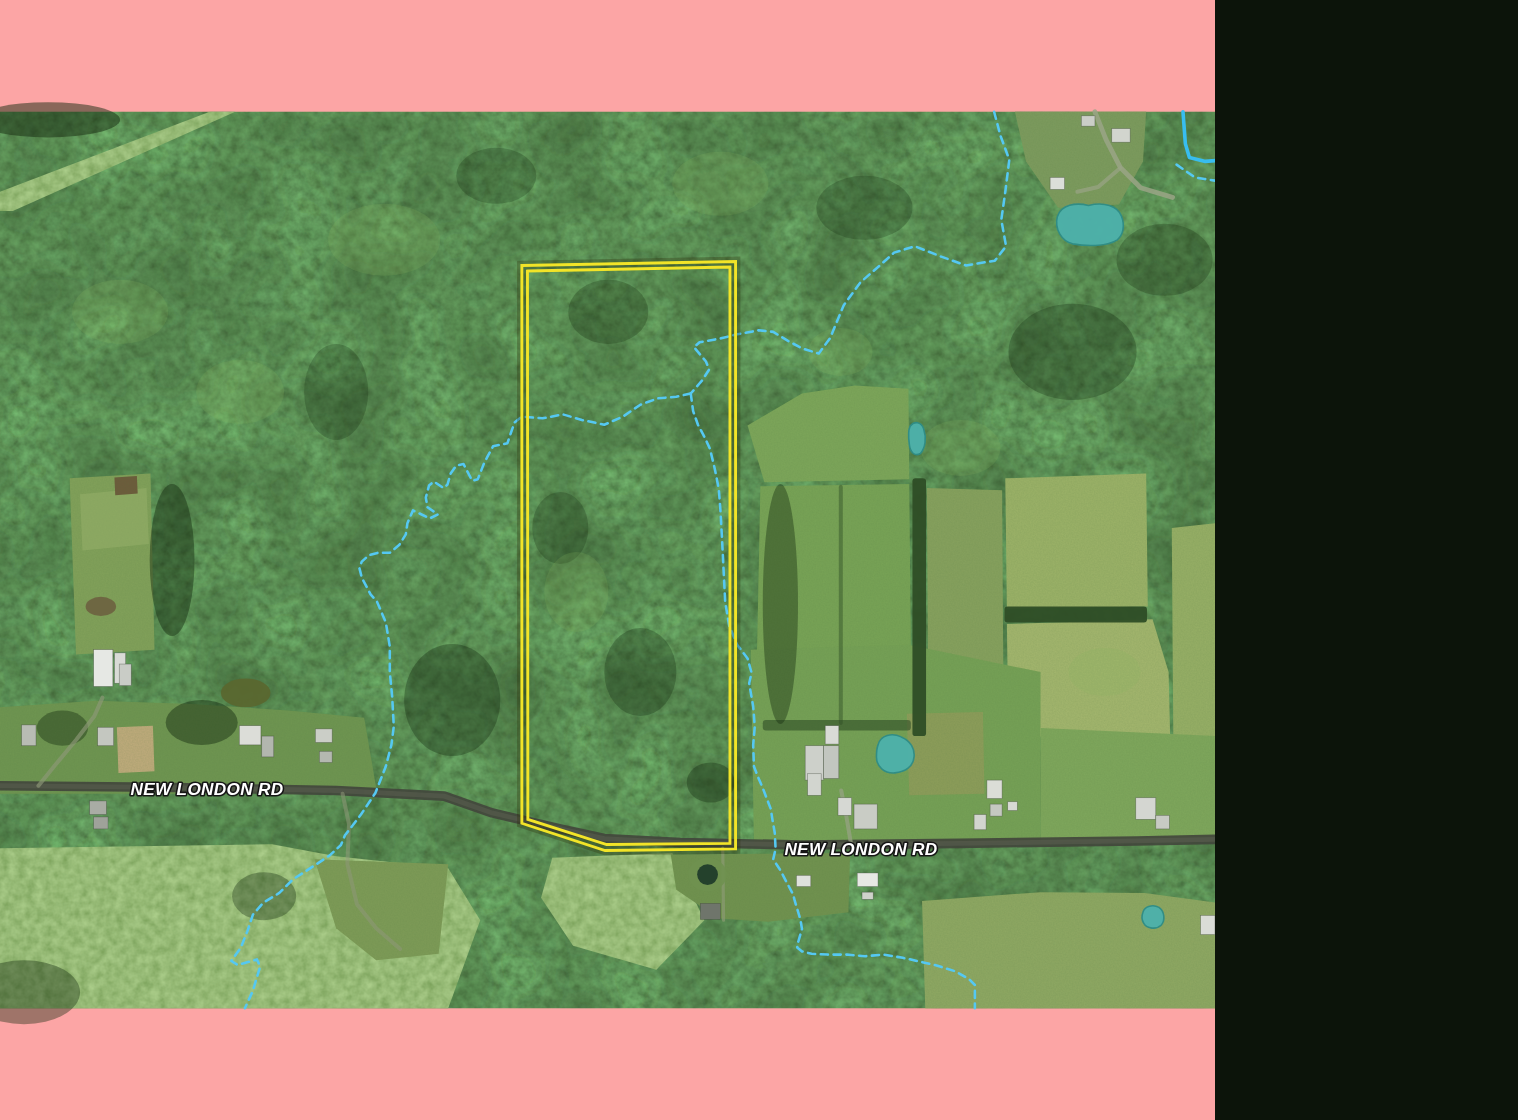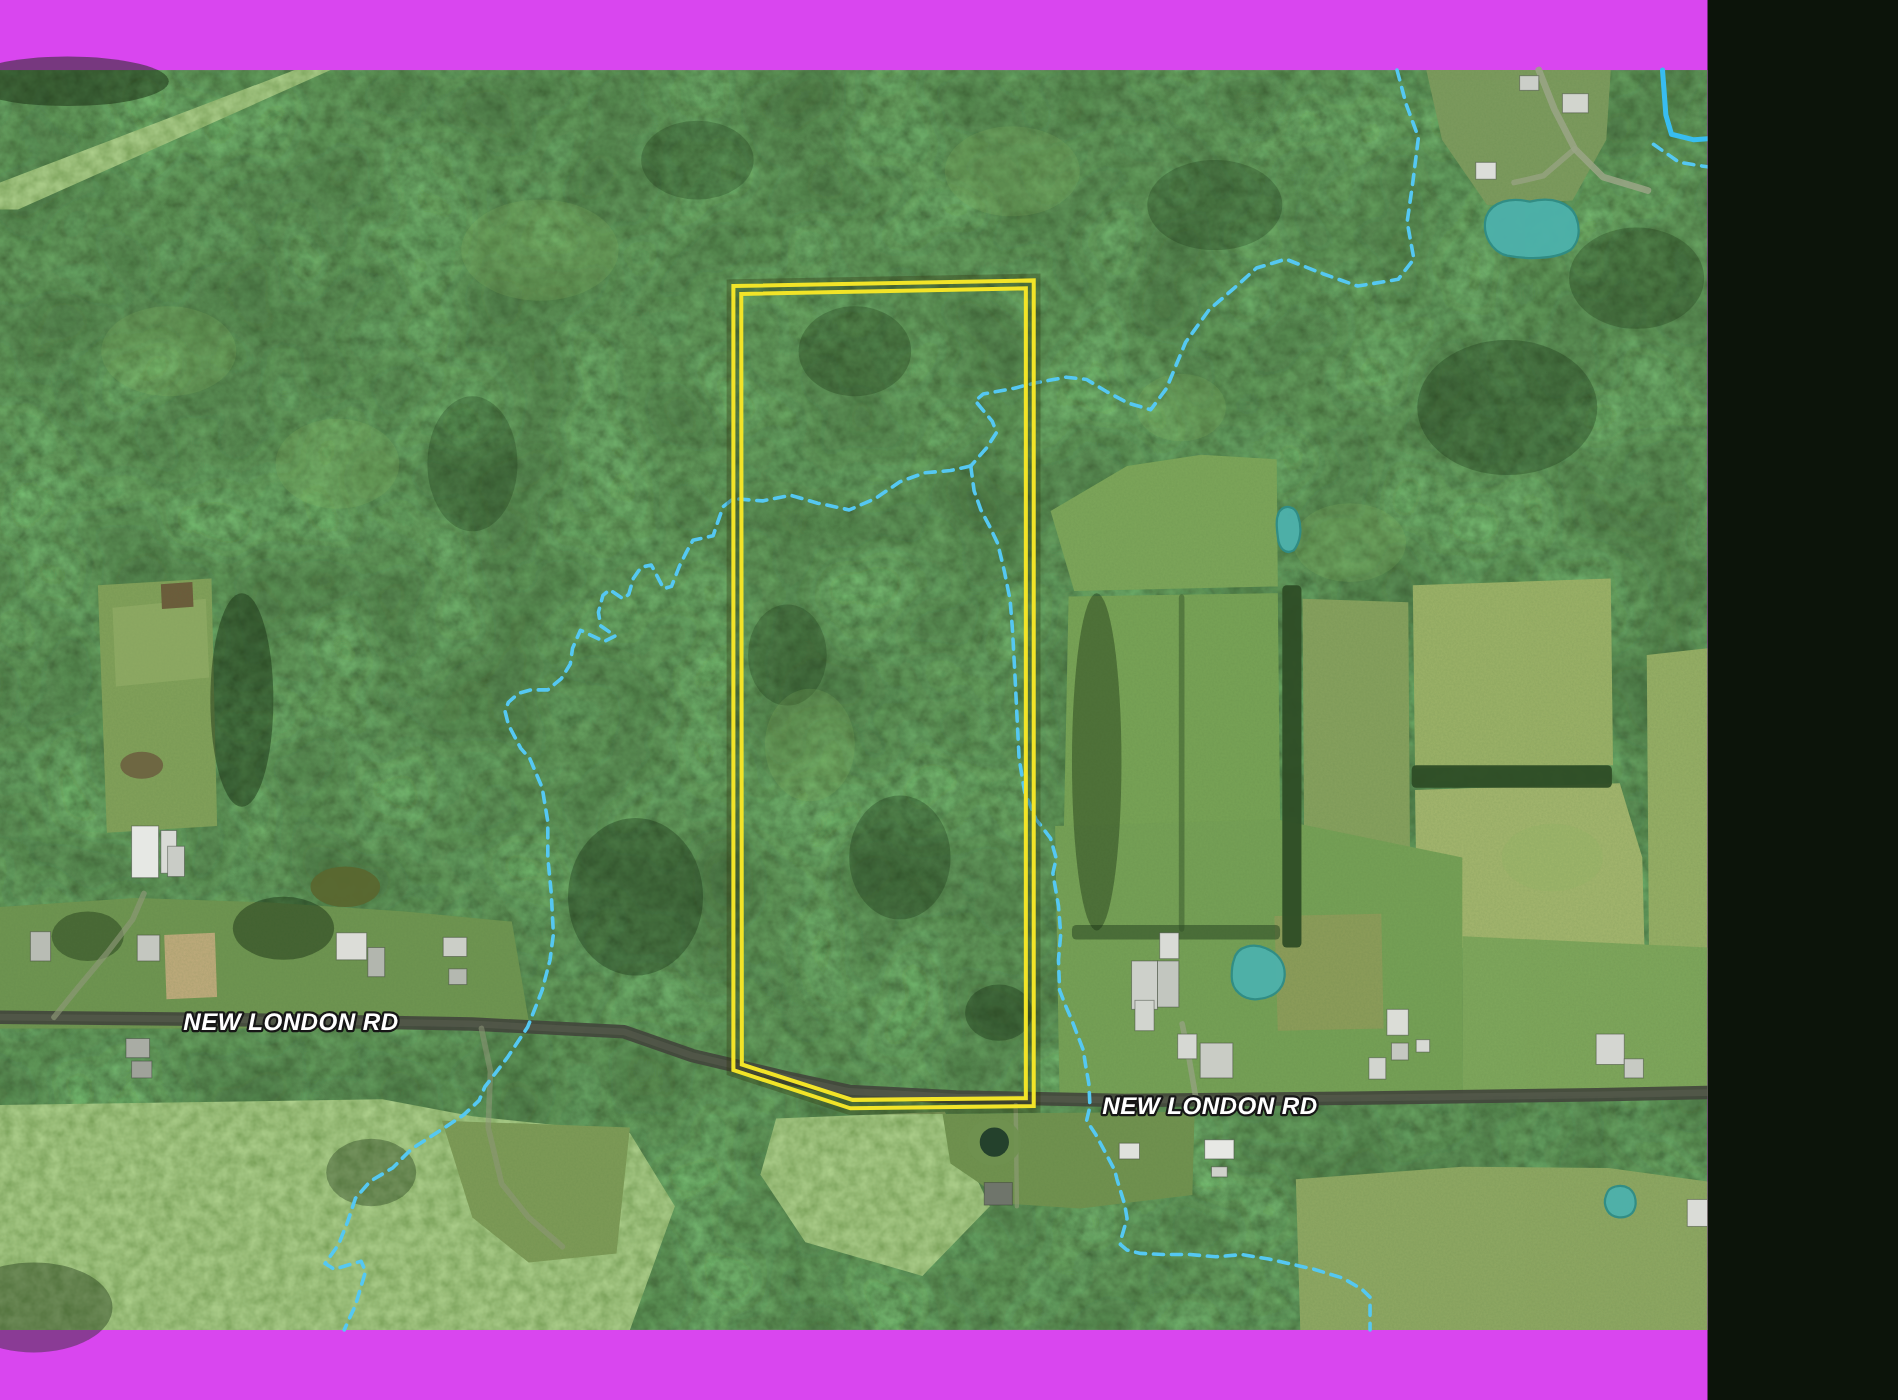--- a/index.html
+++ b/index.html
@@ -1,16 +1,16 @@
 <!DOCTYPE html>
 <html><head>
 <meta charset="utf-8">
 <style>
   html,body{margin:0;padding:0;background:#0c140a;}
-  #viewport{position:relative;width:1366px;height:1120px;overflow:hidden;background:#d946ef;}
+  #viewport{position:relative;width:1215px;height:1120px;overflow:hidden;background:#fca5a5;}
   #map-svg{position:absolute;left:0;top:0;width:100%;height:100%;display:block;}
   .road-label{
     font-family:"Liberation Sans",sans-serif;
     font-style:italic;
     font-weight:700;
     font-size:21.5px;
     letter-spacing:.4px;
     fill:#ffffff;
     stroke:#161616;
     stroke-width:4px;

